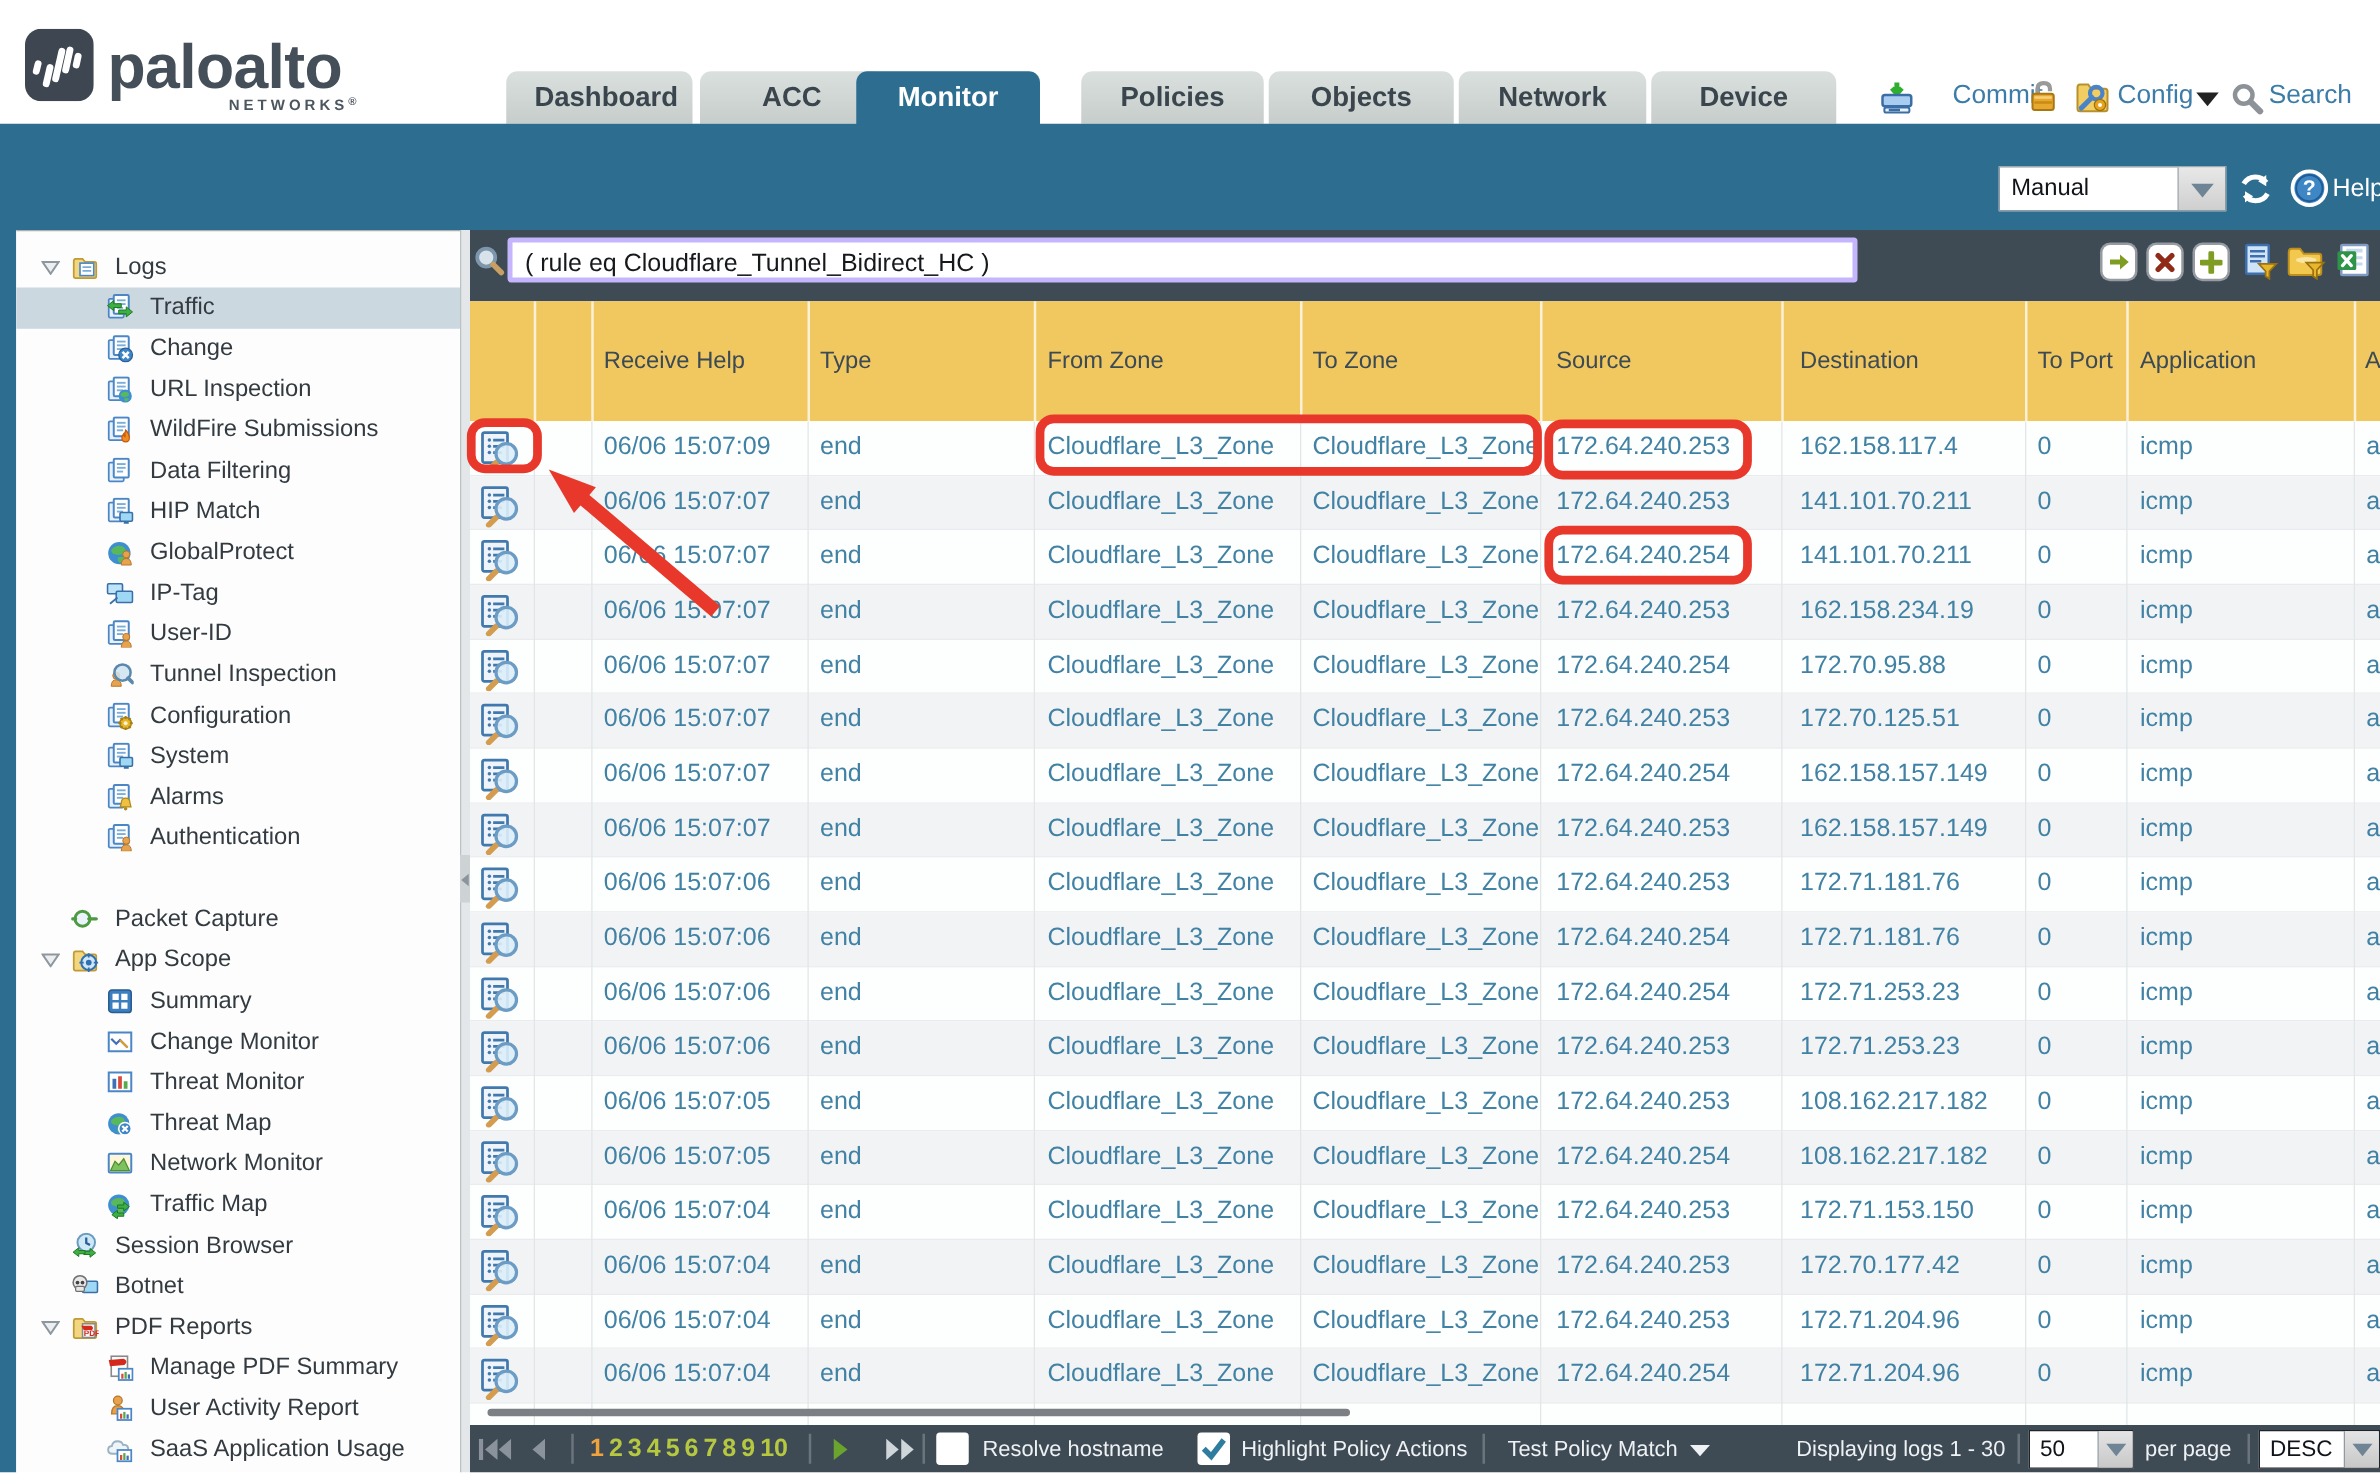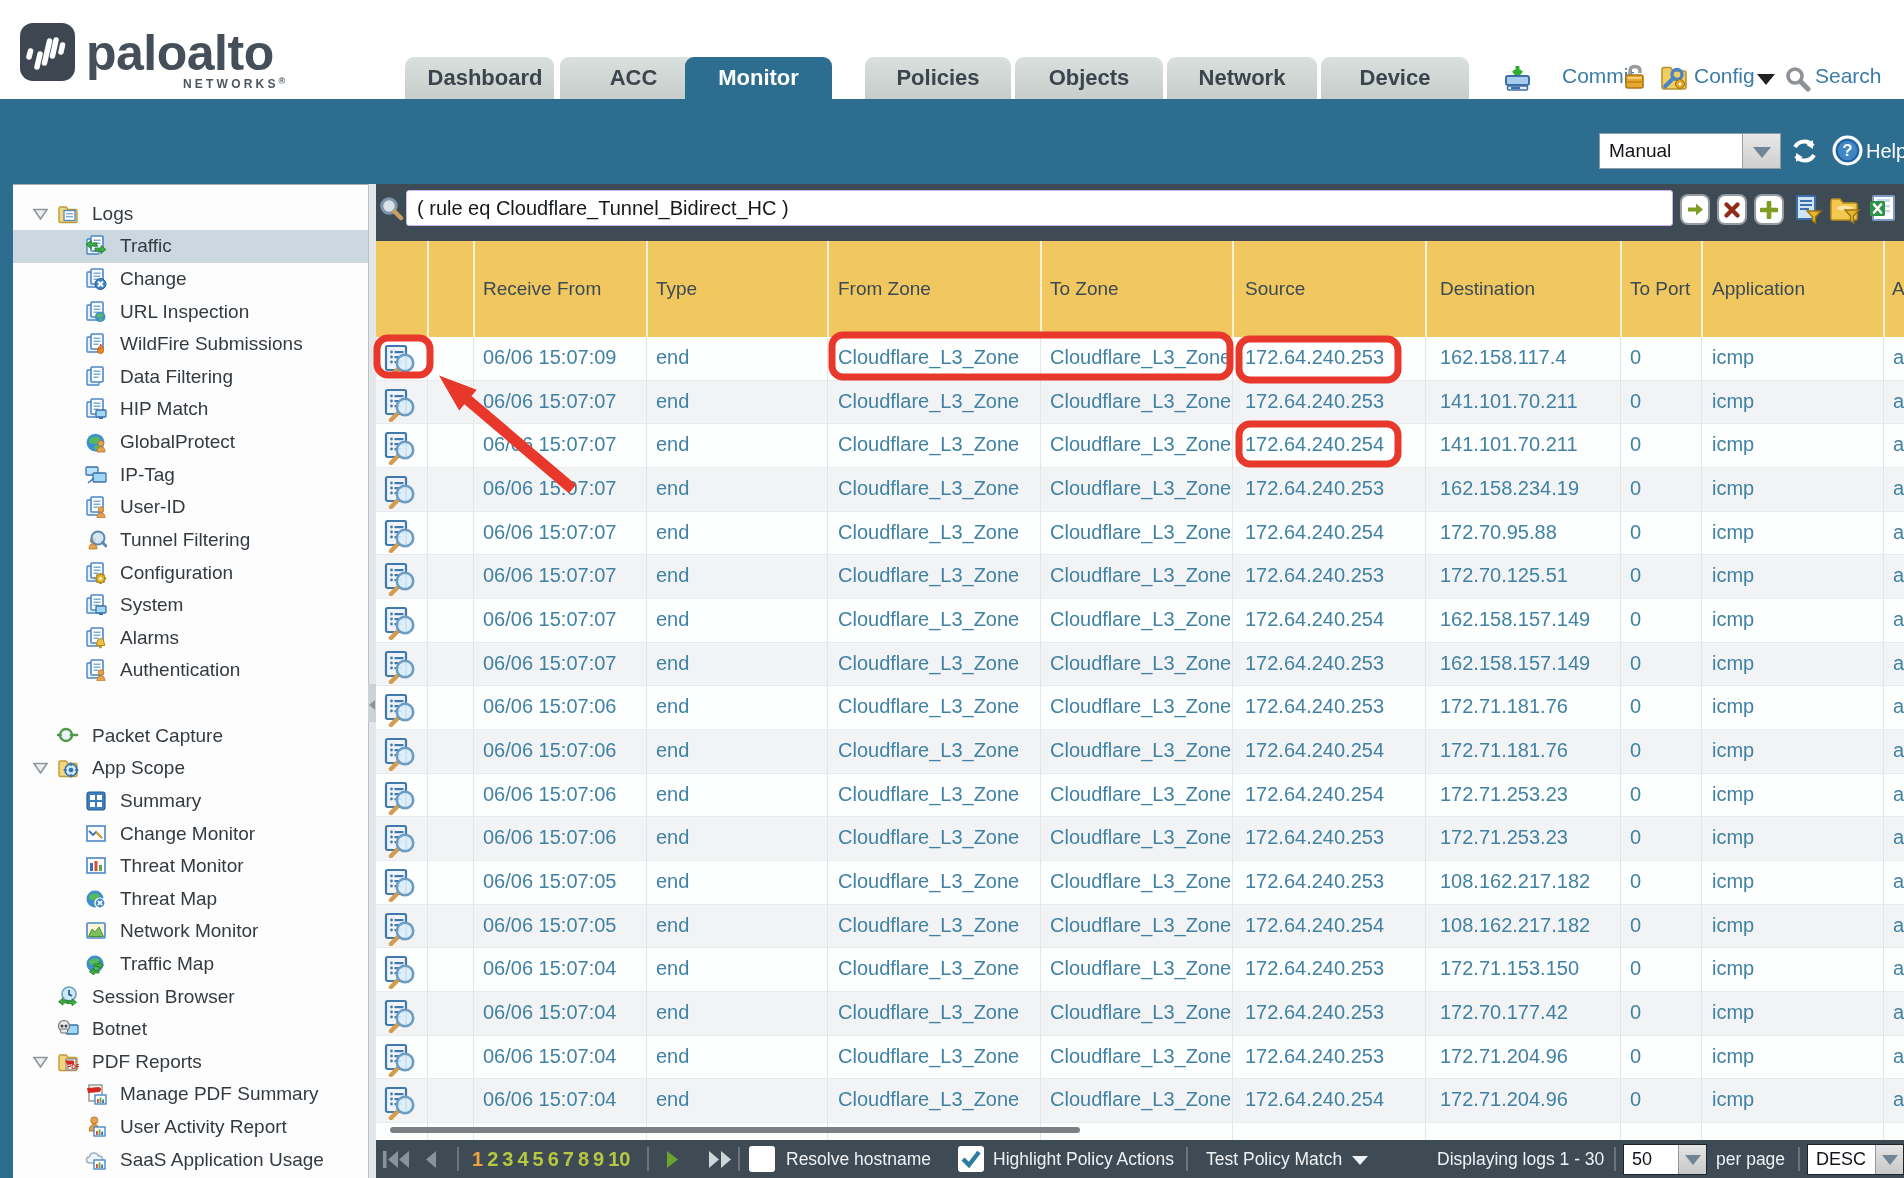--- a/index.html
+++ b/index.html
@@ -28,21 +28,21 @@
 .ti { position:absolute; left:0; width:355px; height:32.6px; }
 .ti.sel { background:#cbd8e0; }
 .tri { position:absolute; top:10px; }
 .tic { position:absolute; top:5px; }
 .til { position:absolute; top:5px; font-size:19px; color:#333b41; white-space:nowrap; }
 #splitter { position:absolute; left:368px; top:184px; width:8px; height:994px; background:#e4e7e9; border-left:1px solid #bcc1c4; }
 #sphandle { position:absolute; left:368px; top:684px; width:8px; height:38px; background:#cdd2d5; text-align:center; padding-top:13px; }
 
 
 #toolbar { position:absolute; left:376px; top:184px; width:1528px; height:57px; background:#3e4a54; }
-#sinput { position:absolute; left:30px; top:6px; width:1267px; height:36px; background:#fff; border-radius:3px; border:1px solid #c4b5fd; line-height:34px; font-size:20px; color:#16191c; padding-left:10px; }
+#sinput { position:absolute; left:30px; top:6px; width:1080px; height:36px; background:#fff; border-radius:3px; border:4px solid #c4b5fd; line-height:34px; font-size:20px; color:#16191c; padding-left:10px; }
 .sqb { position:absolute; top:12px; width:26px; height:27px; background:#fff; border-radius:6px; box-shadow:0 0 0 2px rgba(255,255,255,0.45); display:flex; align-items:center; justify-content:center; }
 .tbi { position:absolute; top:10px; }
 
 
 #thead { position:absolute; left:376px; top:241px; width:1528px; height:96px; background:#f1c75f; overflow:hidden; }
 .hsep { position:absolute; top:0; width:2px; height:96px; background:rgba(255,255,255,0.75); }
 .hl { position:absolute; top:37px; font-size:19px; color:#3b4a54; white-space:nowrap; }
 #tbody { position:absolute; left:376px; top:337px; width:1528px; height:803px; background:#fff; overflow:hidden; }
 .r { position:absolute; left:0; width:1528px; height:43.66px; background:#fdfefe; border-bottom:1px solid #e9ecee; }
 .r.even { background:#f1f3f5; }
@@ -259,21 +259,21 @@
       </div>
 <div class="ti" style="top:338.9px">
         <svg class="tic" style="left:72px" width="22" height="22" viewBox="0 0 22 22">
           <g transform="translate(3,8)">
             <circle cx="5" cy="3.5" r="2.8" fill="#e8a24b" stroke="#b8762a" stroke-width="0.8"></circle>
             <path d="M1 12 Q1 6.8 5 6.8 Q9 6.8 9 12 Z" fill="#e8a24b" stroke="#b8762a" stroke-width="0.8"></path>
           </g>
           <circle cx="13" cy="9" r="6.5" fill="#cfe3f2" fill-opacity="0.85" stroke="#5b88ad" stroke-width="2"></circle>
           <line x1="17.5" y1="13.5" x2="21" y2="17" stroke="#5b88ad" stroke-width="3" stroke-linecap="round"></line>
         </svg>
-        <span class="til" style="left:107px">Tunnel Filtering</span>
+        <span class="til" style="left:107px">Tunnel Inspection</span>
       </div>
 <div class="ti" style="top:371.5px">
         <svg class="tic" style="left:72px" width="22" height="22" viewBox="0 0 22 22">
           <rect x="2" y="4" width="12" height="15" rx="1" fill="#e8f1fa" stroke="#4b87c6" stroke-width="1.4"></rect>
           <rect x="6" y="1" width="12" height="15" rx="1" fill="#fff" stroke="#4b87c6" stroke-width="1.6"></rect>
           <rect x="8.5" y="4.5" width="7" height="1.5" fill="#7aadd8"></rect>
           <rect x="8.5" y="7.5" width="7" height="1.5" fill="#7aadd8"></rect>
           <rect x="8.5" y="10.5" width="5" height="1.5" fill="#7aadd8"></rect>
           <circle cx="15.5" cy="16.5" r="4.6" fill="#e7b62a" stroke="#a67d12" stroke-width="1"></circle>
           <circle cx="15.5" cy="16.5" r="1.8" fill="#fff"></circle>
@@ -529,21 +529,21 @@
       <div class="hsep" style="left:51px"></div>
       <div class="hsep" style="left:97px"></div>
       <div class="hsep" style="left:270px"></div>
       <div class="hsep" style="left:451px"></div>
       <div class="hsep" style="left:664px"></div>
       <div class="hsep" style="left:856px"></div>
       <div class="hsep" style="left:1049px"></div>
       <div class="hsep" style="left:1244px"></div>
       <div class="hsep" style="left:1325px"></div>
       <div class="hsep" style="left:1507px"></div>
-      <span class="hl" style="left:107px">Receive From</span>
+      <span class="hl" style="left:107px">Receive Help</span>
       <span class="hl" style="left:280px">Type</span>
       <span class="hl" style="left:462px">From Zone</span>
       <span class="hl" style="left:674px">To Zone</span>
       <span class="hl" style="left:869px">Source</span>
       <span class="hl" style="left:1064px">Destination</span>
       <span class="hl" style="left:1254px">To Port</span>
       <span class="hl" style="left:1336px">Application</span>
       <span class="hl" style="left:1516px">A</span>
     </div>
 

